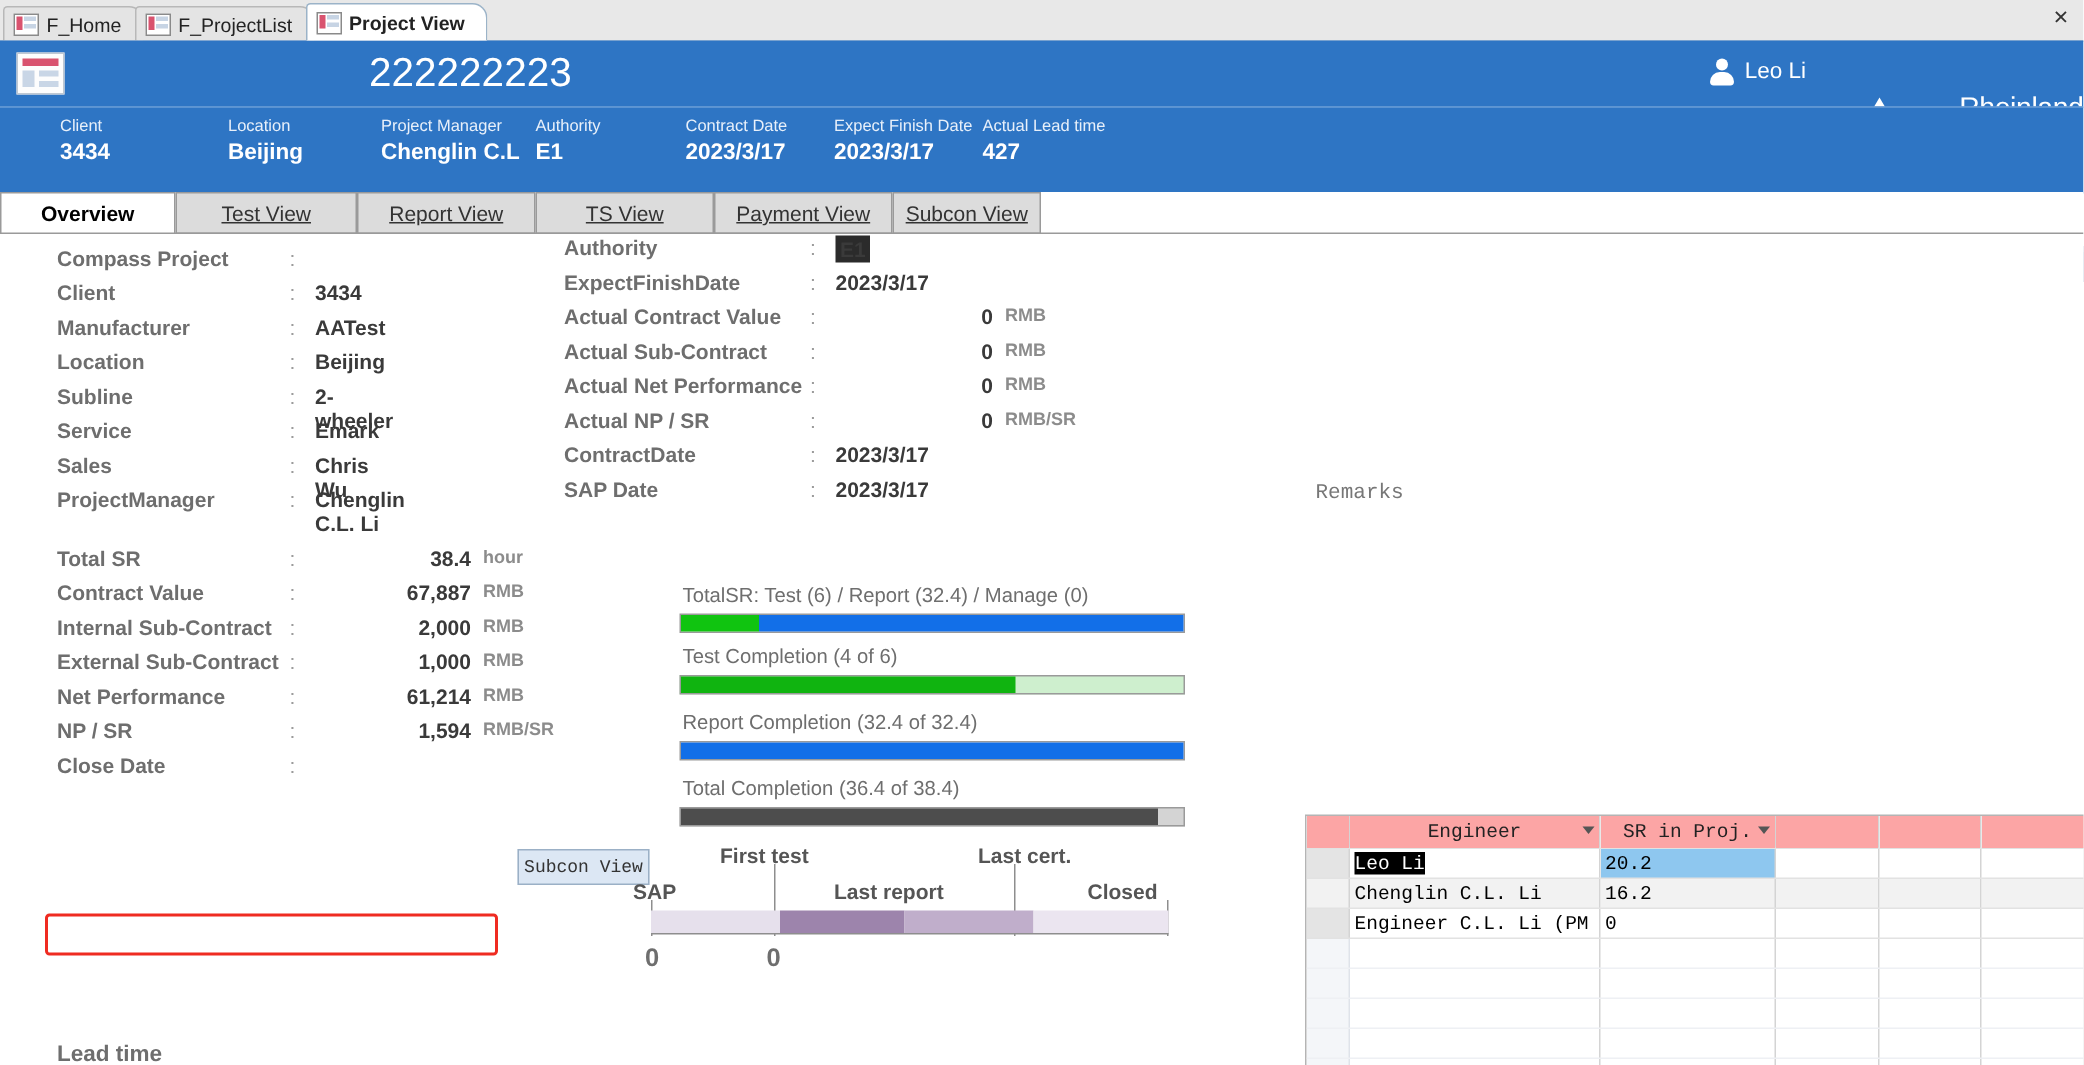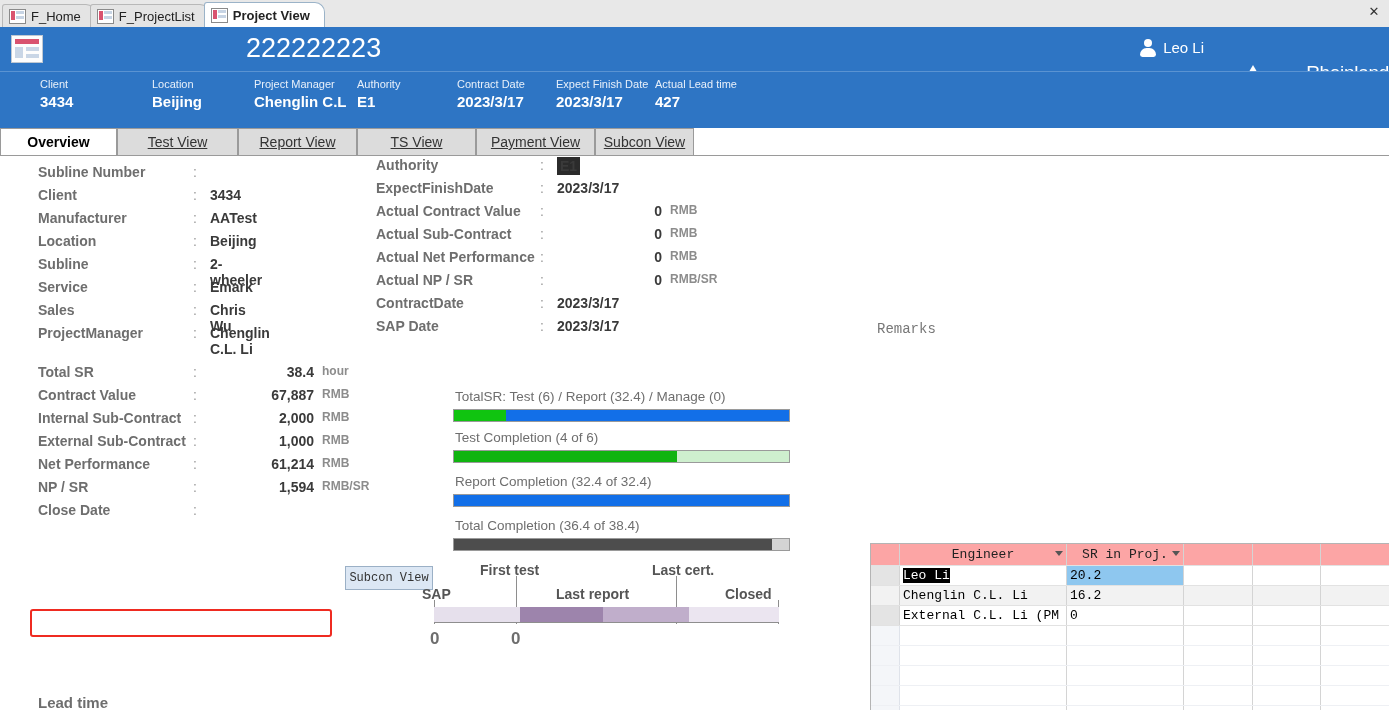--- a/index.html
+++ b/index.html
@@ -204,21 +204,21 @@
     <div class="vtab" style="left:238px;width:117px;">Report View</div>
     <div class="vtab" style="left:357px;width:117px;">TS View</div>
     <div class="vtab" style="left:476px;width:117px;">Payment View</div>
     <div class="vtab" style="left:595px;width:97px;">Subcon View</div>
   </div>
   <div class="vtabline"></div>
 
   <div class="body">
 
     <div class="row" style="left:38px;top:7px;">
-      <span class="k">Subline Number</span>
+      <span class="k">Compass Project</span>
       <span class="c" style="left:155px;">:</span>
       <span class="v" style="left:172px;"></span>
     </div>
     <div class="row" style="left:38px;top:30px;">
       <span class="k">Client</span>
       <span class="c" style="left:155px;">:</span>
       <span class="v" style="left:172px;">3434</span>
     </div>
     <div class="row" style="left:38px;top:53px;">
       <span class="k">Manufacturer</span>
@@ -419,21 +419,21 @@
           <tr class="altrow">
             <td class="rowsel"></td>
             <td>Chenglin C.L. Li</td>
             <td>16.2</td>
             <td></td>
             <td></td>
             <td></td>
           </tr>
           <tr>
             <td class="rowsel"></td>
-            <td>External C.L. Li (PM</td>
+            <td>Engineer C.L. Li (PM</td>
             <td>0</td>
             <td></td>
             <td></td>
             <td></td>
           </tr>
           <tr class="emptyrow">
               <td class="rowsel"></td>
               <td></td>
               <td></td>
               <td></td>

